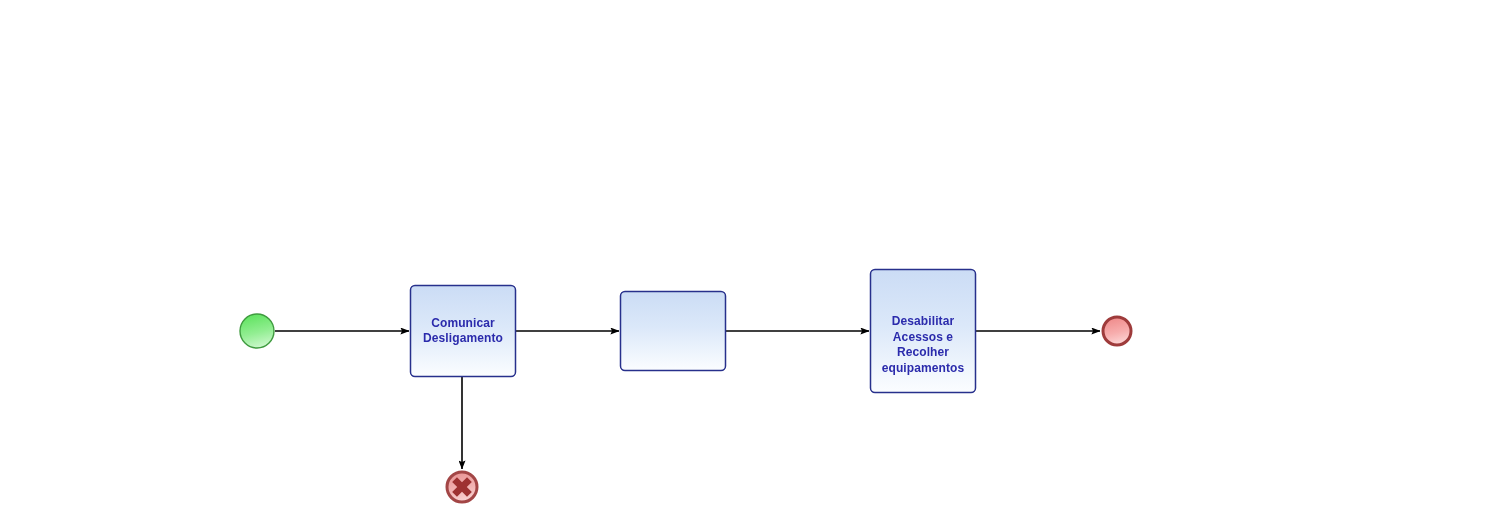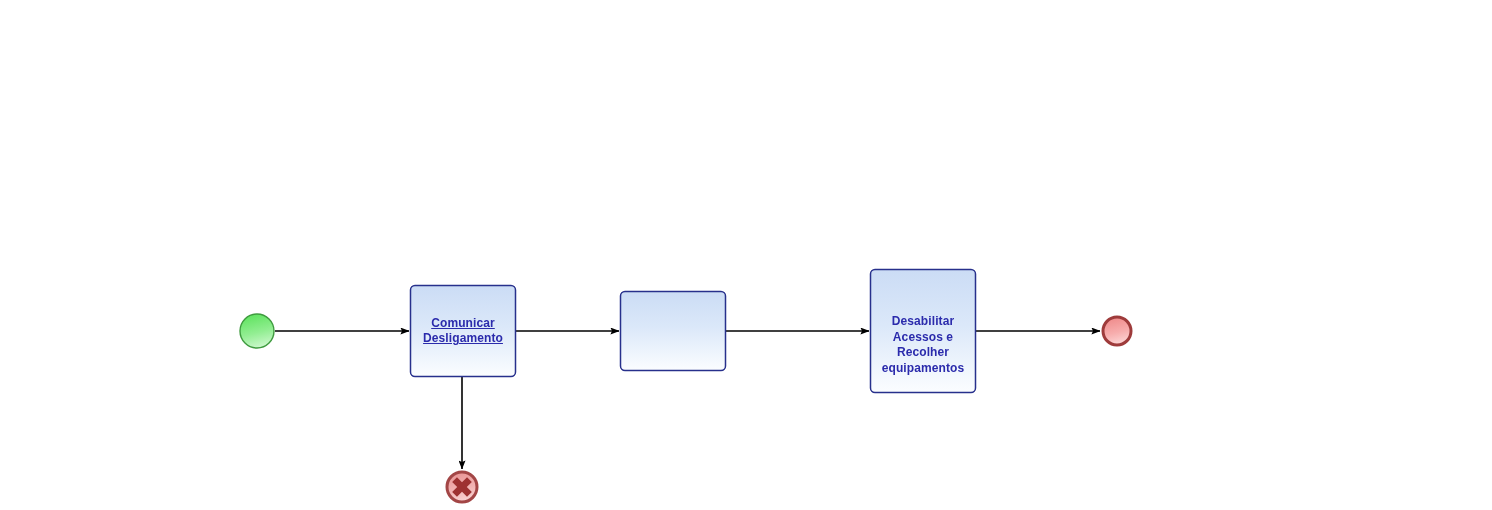--- a/index.html
+++ b/index.html
@@ -107,21 +107,21 @@
 
     <g>
       <circle cx="462" cy="487" r="15" fill="url(#grad-cancel)" stroke="#a34646" stroke-width="3"></circle>
       <g transform="translate(462,487) rotate(45)">
         <path d="M-3.4,-10.5 L3.4,-10.5 L3.4,-3.4 L10.5,-3.4 L10.5,3.4 L3.4,3.4 L3.4,10.5 L-3.4,10.5 L-3.4,3.4 L-10.5,3.4 L-10.5,-3.4 L-3.4,-3.4 Z" fill="#9e3131"></path>
       </g>
     </g>
 
   </svg>
 
-  <div class="task-label" style="left:410px; top:285px; width:106px; height:92px;text-decoration:underline;">Comunicar
+  <div class="task-label" style="left:410px; top:285px; width:106px; height:92px;">Comunicar
 Desligamento</div>
 
 
   <div class="task-label" style="left:870px; top:269px; width:106px; height:152px;">Desabilitar
 Acessos e
 Recolher
 equipamentos</div>
 
 </div>
 

